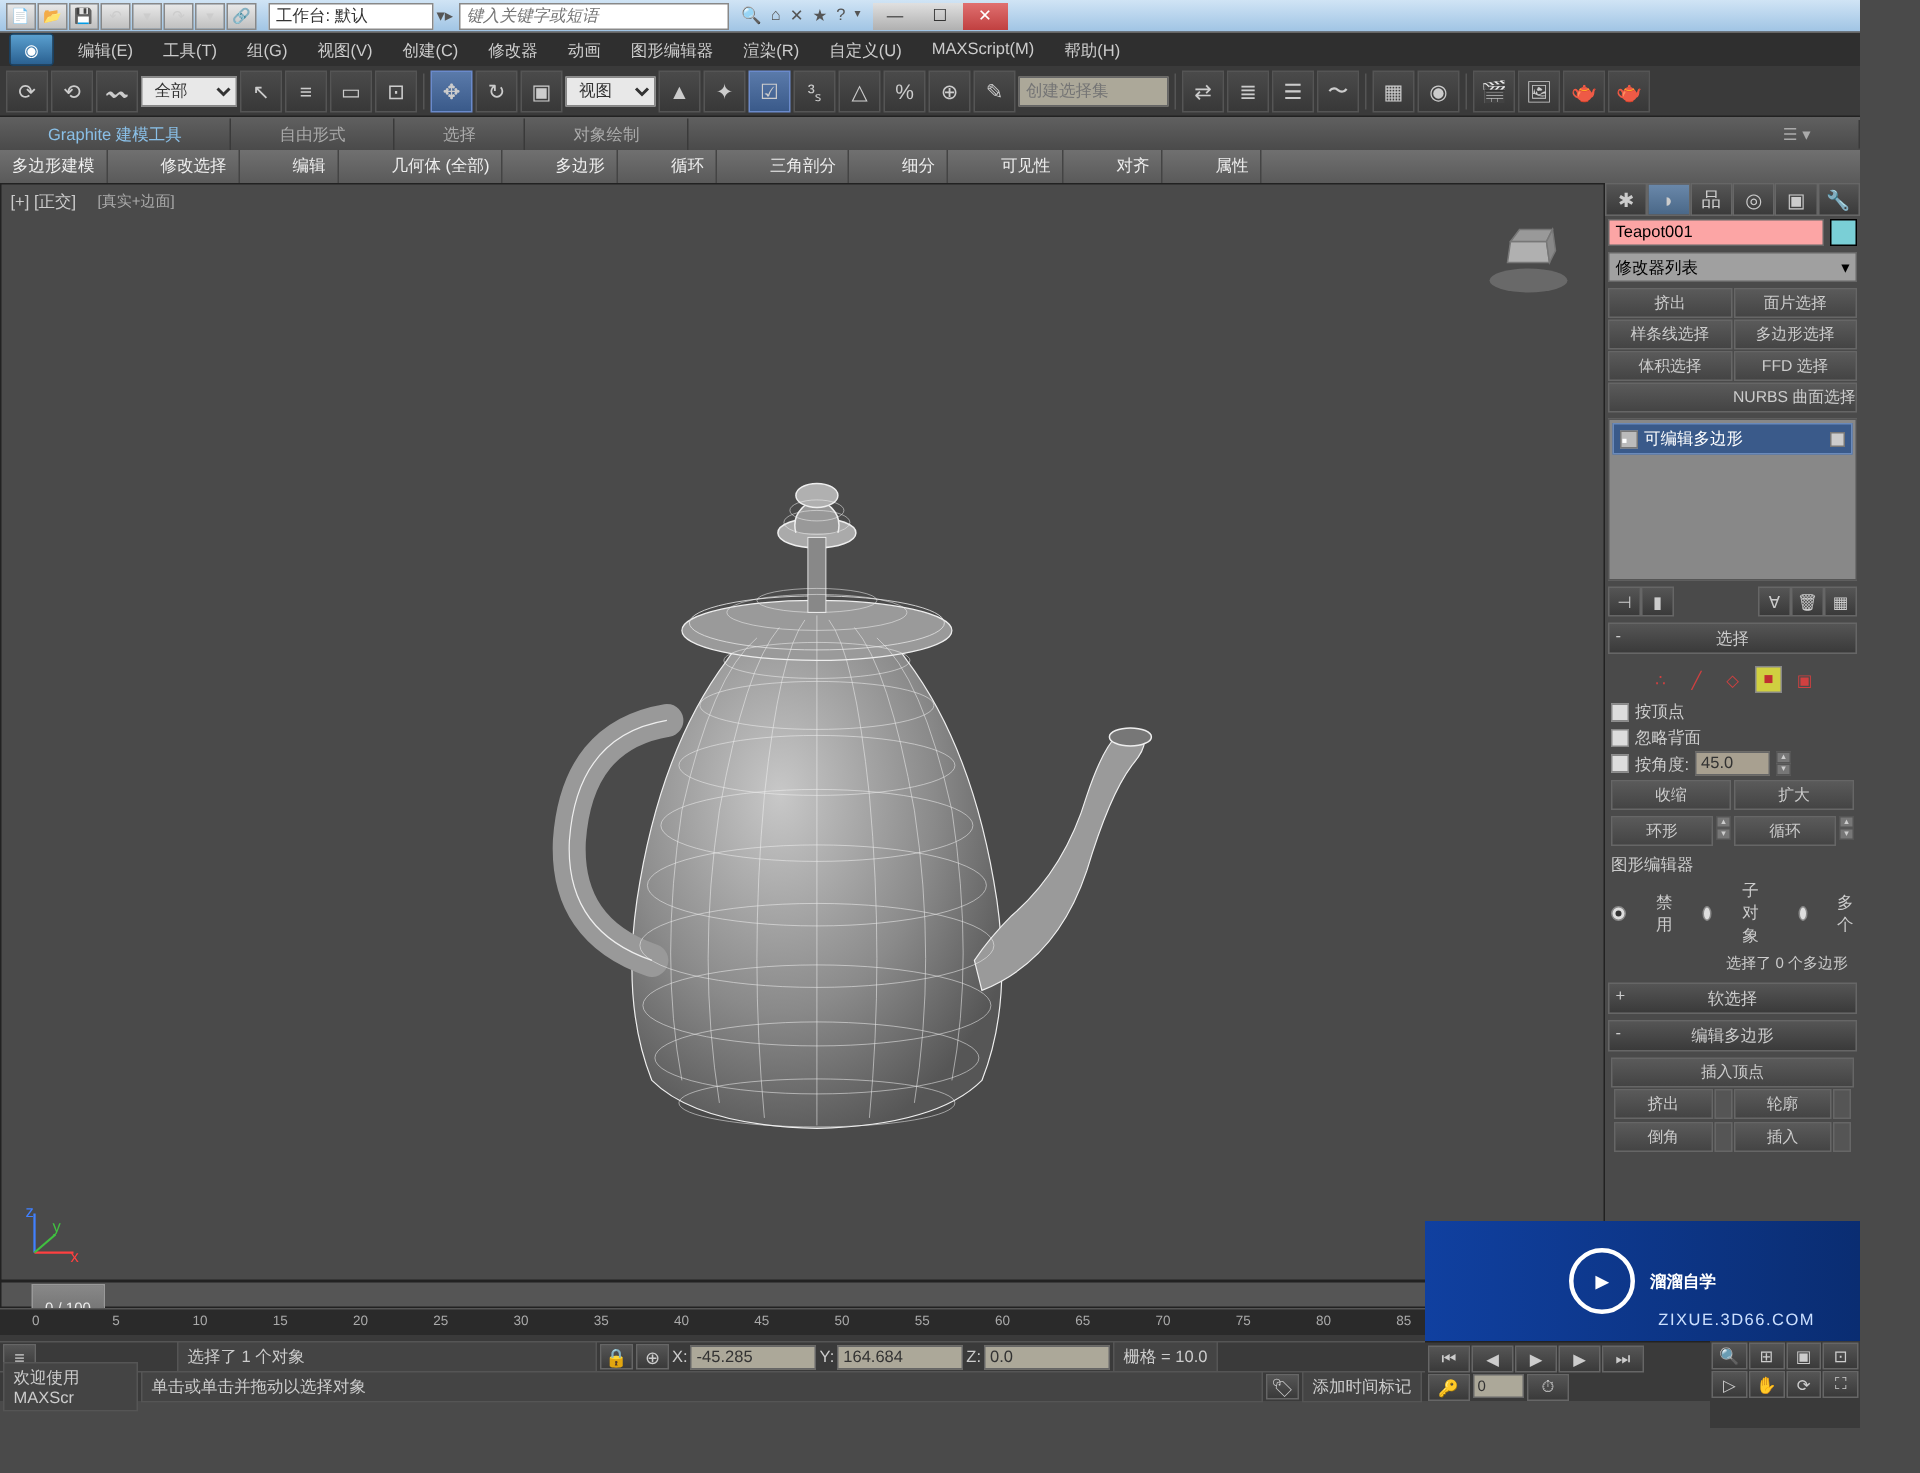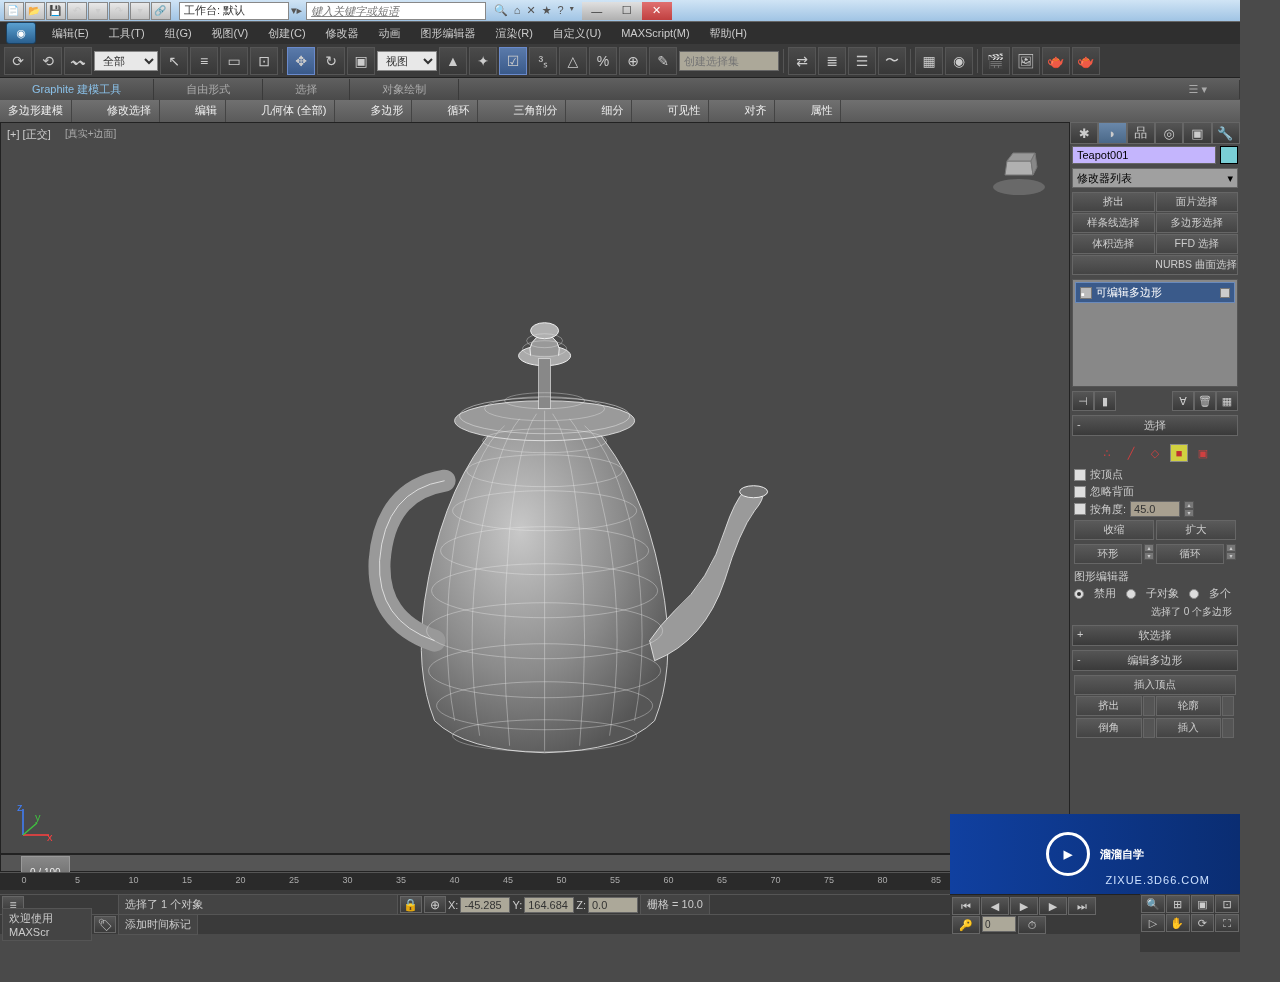--- a/index.html
+++ b/index.html
@@ -4,21 +4,21 @@
 <style>
 * { margin: 0; padding: 0; box-sizing: border-box; font-family: "Microsoft YaHei", SimSun, sans-serif; font-size: 11px; }
 body { background: #4a4a4a; color: #ccc; width: 1240px; height: 952px; overflow: hidden; position: relative; }
 
 
 .title-bar { height: 22px; background: linear-gradient(#d0e4f5, #a0c4e4); display: flex; align-items: center; border-bottom: 1px solid #666; }
 .title-bar .qat { display: flex; gap: 1px; padding: 0 4px; }
 .qat-btn { width: 20px; height: 18px; background: linear-gradient(#e8e8e8,#c0c0c0); border: 1px solid #888; display:flex; align-items:center; justify-content:center; cursor:pointer; font-size:10px; }
 .workspace-dd { background: #fff; border: 1px solid #888; padding: 1px 4px; color: #333; margin-left: 4px; height: 18px; width: 110px; }
 .title-center { flex: 1; text-align: center; color: #1a3d5c; font-size: 12px; padding-top:2px; }
-.search-box { background: #fff; border: 1px solid #888; padding: 1px 4px; color: #888; font-style: italic; width: 180px; height: 18px; text-decoration: underline; }
+.search-box { background: #fff; border: 1px solid #888; padding: 1px 4px; color: #888; font-style: italic; width: 180px; height: 18px; }
 .title-icons { display: flex; gap: 6px; padding: 0 8px; color:#555; }
 .win-btns { display: flex; }
 .win-btn { width: 30px; height: 18px; display:flex; align-items:center; justify-content:center; color:#333; background: linear-gradient(#e0e0e0,#b0b0b0); }
 .win-btn.close { background: linear-gradient(#e07070,#c04040); color:#fff; }
 
 
 .menu-bar { height: 22px; background: #2f2f2f; display: flex; align-items: center; padding: 0 6px; gap: 0; }
 .app-btn { width: 30px; height: 22px; background: linear-gradient(#5aa0d0,#2a6090); border:1px solid #1a4060; border-radius:3px; display:flex; align-items:center; justify-content:center; color:#fff; margin-right:6px; }
 .menu-item { padding: 3px 10px; color: #ccc; cursor: pointer; }
 
@@ -43,21 +43,21 @@
 .vp-label2 { position: absolute; top: 4px; left: 64px; color: #aaa; font-size: 10px; }
 .viewcube { position: absolute; top: 20px; right: 20px; width: 60px; height: 60px; }
 .axis-gizmo { position: absolute; bottom: 10px; left: 14px; width: 40px; height: 40px; }
 .teapot { position: absolute; top: 50%; left: 50%; transform: translate(-48%, -44%); }
 
 
 .cmd-panel { position: absolute; top: 122px; right: 0; width: 170px; bottom: 98px; background: #4a4a4a; display:flex; flex-direction:column; overflow:hidden; }
 .cmd-tab-row { display:flex; height:22px; }
 .cmd-tab { flex:1; height:22px; background: linear-gradient(#555,#3a3a3a); border:1px solid #666; display:flex; align-items:center; justify-content:center; cursor:pointer; color:#ccc; font-size:13px; }
 .cmd-tab.active { background: linear-gradient(#6a88aa,#4a6888); }
-.obj-name { background: #c4b5fd; color: #000; padding: 2px 4px; border:1px solid #666; margin:2px; height:18px; display:flex; align-items:center; }
+.obj-name { background: #fca5a5; color: #000; padding: 2px 4px; border:1px solid #666; margin:2px; height:18px; display:flex; align-items:center; }
 .color-sw { width:18px; height:18px; background:#7acfd6; border:1px solid #000; margin:2px; }
 .name-row { display:flex; align-items:center; }
 .mod-dd { background:#a0a0a0; color:#000; border:1px solid #666; margin:2px; padding:2px 4px; height:20px; display:flex; align-items:center; justify-content:space-between; }
 .mod-btn-grid { display:grid; grid-template-columns:1fr 1fr; gap:1px; padding:2px; }
 .mod-btn { background: linear-gradient(#5a5a5a,#444); border:1px solid #666; text-align:center; padding:2px 0; cursor:pointer; font-size:10.5px; }
 .mod-btn.wide { grid-column: 1 / 3; }
 .mod-stack { background:#888; border:1px solid #555; margin:2px; height:108px; padding:2px; }
 .stack-item { background:#3a5a8a; color:#fff; padding:2px 4px; border:1px solid #6a8abb; display:flex; align-items:center; gap:4px; }
 .stack-toggle { width:12px; height:12px; background:#bbb; border:1px solid #777; }
 .stack-bulb { width:10px; height:10px; background:#ccc; border:1px solid #777; margin-left:auto; }
@@ -73,41 +73,41 @@
 .sel-ico.b { color:#d04040; }
 .sel-ico.p { background:#d0d040; border:1px solid #888; color:#c03030; }
 .sel-ico.el { color:#d04040; }
 .chk-row { display:flex; align-items:center; gap:4px; padding:1px 0; }
 .chk { width:12px; height:12px; border:1px solid #888; background:#ddd; }
 .spinner { background:#a8a090; border:1px solid #666; padding:1px 3px; color:#333; width:50px; height:16px; display:inline-block; }
 .spinner-btns { display:inline-flex; flex-direction:column; }
 .sp-btn { width:10px; height:8px; background:#777; border:1px solid #555; font-size:6px; line-height:6px; text-align:center; cursor:pointer; }
 .btn-pair { display:flex; gap:2px; padding:2px 0; }
 .btn-pair .mod-btn { flex:1; }
-.radio-row { display:flex; align-items:center; gap:10px; padding:2px 0; font-size:10px; }
+.radio-row { display:flex; align-items:center; gap:20px; padding:2px 0; font-size:10px; }
 .radio { width:10px; height:10px; border-radius:50%; border:1px solid #888; background:#ddd; }
 .radio.on::after { content:''; display:block; width:4px; height:4px; background:#333; border-radius:50%; margin:2px; }
 .sel-status { text-align:right; padding:2px 4px; font-size:10px; }
 .quad-row { display:grid; grid-template-columns: 1fr 12px 1fr 12px; gap:1px; padding:1px 2px; }
 .quad-row .mod-btn { padding:2px 0; }
 .quad-sm { background:#555; border:1px solid #666; cursor:pointer; }
 
 
 .timeline-area { position:absolute; bottom:58px; left:0; right:170px; height:40px; background:#3a3a3a; }
 .slider-track { height:18px; background:#555; position:relative; border:1px solid #222; }
 .slider-thumb { position:absolute; left:20px; top:1px; height:18px; background:linear-gradient(#888,#666); border:1px solid #999; padding:15px 8px; font-size:10px; color:#eee; display:flex; align-items:center; }
 .track-ruler { height:18px; background:#2a2a2a; position:relative; border-top:1px solid #555; }
 .tick { position:absolute; top:2px; color:#aaa; font-size:9px; }
 
 
 .status-row { position:absolute; left:0; right:0; height:20px; background:#3a3a3a; border-top:1px solid #555; display:flex; align-items:center; gap:2px; padding:0 2px; font-size:10.5px; }
 .status-row.r1 { bottom:38px; right:290px; }
 .status-row.r2 { bottom:18px; right:290px; }
 .status-cell { padding:2px 6px; border:1px solid #555; background:#444; }
-.coord { background:#aca899; color:#333; width:50px; padding:1px 3px; border:1px solid #666; }
+.coord { background:#aca899; color:#333; width:84px; padding:1px 3px; border:1px solid #666; }
 .sb-btn { width:22px; height:17px; background:linear-gradient(#555,#3a3a3a); border:1px solid #666; display:flex; align-items:center; justify-content:center; cursor:pointer; font-size:12px; }
 
 
 .playback { position:absolute; bottom:18px; right:0; width:290px; height:40px; background:#3a3a3a; display:flex; flex-wrap:wrap; gap:1px; padding:2px; align-content:flex-start; border-top:1px solid #222; }
 .key-area { position:absolute; bottom:58px; right:0; width:290px; height:40px; background:#3a3a3a; display:flex; flex-direction:column; padding:2px; gap:1px; border-top:1px solid #222; }
 .key-row { display:flex; gap:2px; align-items:center; }
 .key-btn { background:linear-gradient(#555,#3a3a3a); border:1px solid #666; padding:2px 6px; font-size:10px; cursor:pointer; }
 .key-dd { background:#a0a0a0; color:#333; border:1px solid #666; padding:1px 2px; font-size:10px; width:40px; }
 .pb-btn { width:28px; height:18px; background:linear-gradient(#555,#3a3a3a); border:1px solid #666; display:flex; align-items:center; justify-content:center; cursor:pointer; font-size:11px; }
 .pb-input { background:#aca899; border:1px solid #666; width:34px; height:16px; color:#333; padding:0 2px; font-size:10px; }
@@ -478,20 +478,21 @@
   <span>X:</span>
     <input class="coord" value="-45.285" style="">
   <span>Y:</span>
     <input class="coord" value="164.684" style="">
   <span>Z:</span>
     <input class="coord" value="0.0" style="">
   <div class="status-cell">栅格 = 10.0</div>
 </div>
 <div class="status-row r2">
   <div class="status-cell" style="flex:0 0 90px;">欢迎使用  MAXScr</div>
+  <div class="status-cell" style="flex:1;">单击或单击并拖动以选择对象</div>
   <div class="sb-btn">🏷</div>
   <div class="status-cell">添加时间标记</div>
 </div>
 
 <div class="playback">
   <div class="pb-btn">⏮</div>
   <div class="pb-btn">◀</div>
   <div class="pb-btn">▶</div>
   <div class="pb-btn">▶</div>
   <div class="pb-btn">⏭</div>

